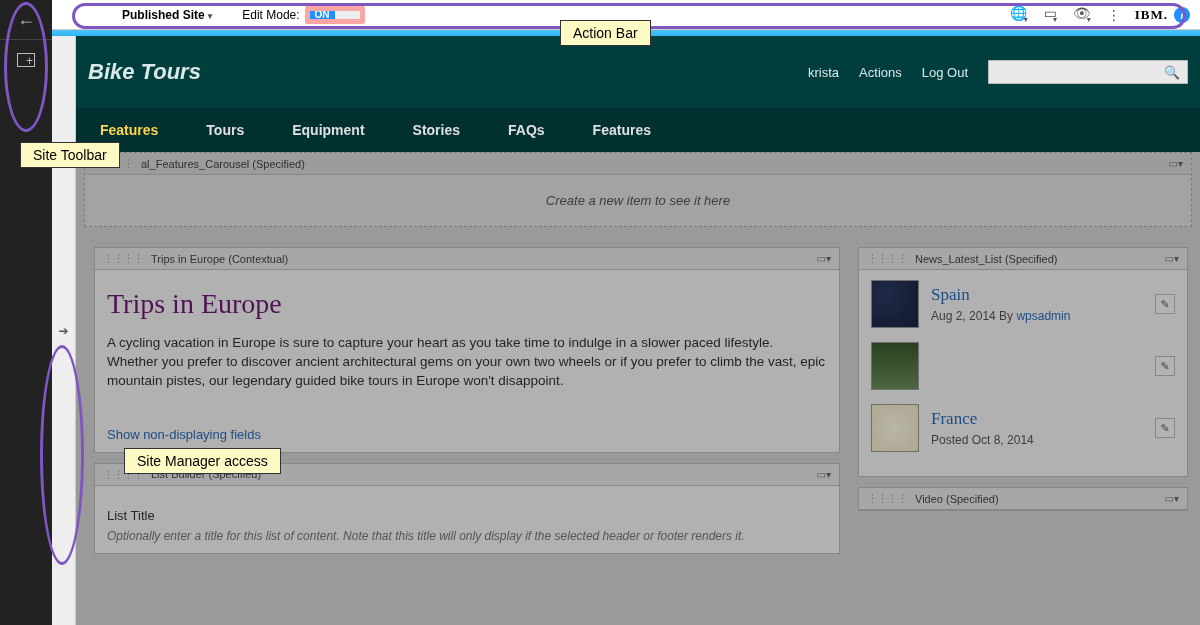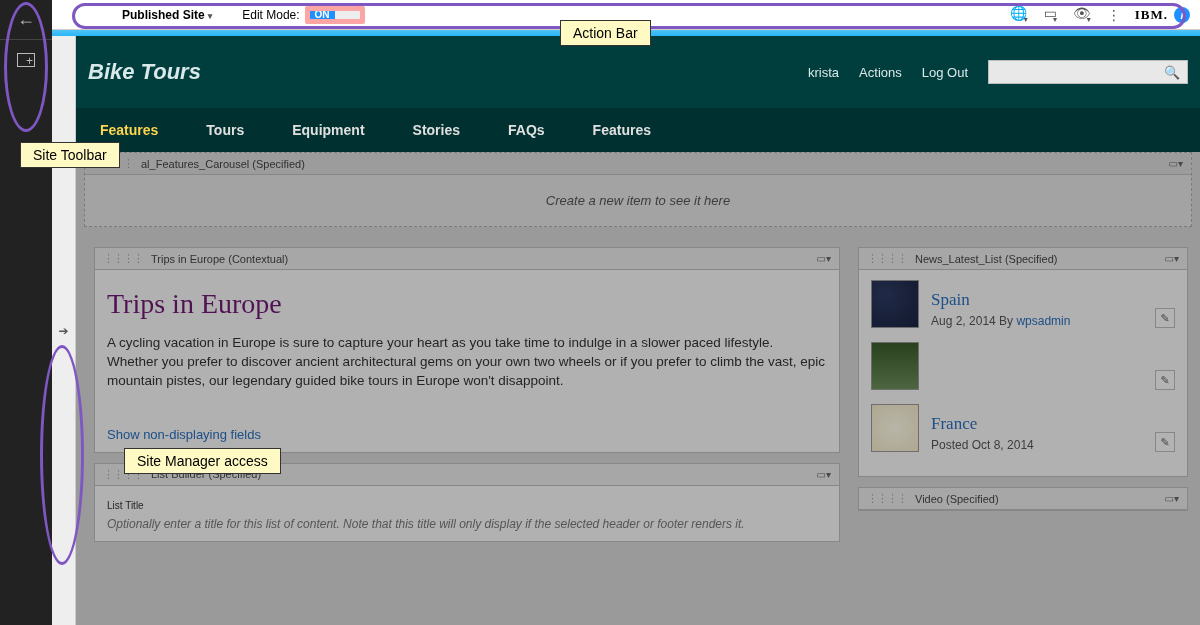--- a/index.html
+++ b/index.html
@@ -65,32 +65,32 @@
   .panel .comp-header { background: #e8e8e8; }
   .panel-body { padding: 10px 12px; }
 
   .createlink { color: #2a6ebb; font-size: 13px; cursor: pointer; }
   .createlink .plus { color: #2a6ebb; font-weight: bold; margin-right: 4px; }
   .big-h { font-family: Georgia, serif; font-size: 28px; color: #701a75; margin: 8px 0 14px 0; }
   .body-text { font-size: 13.5px; color: #333; line-height: 1.4; }
   .showlink { color: #2a6ebb; font-size: 13px; margin-top: 36px; display: inline-block; cursor: pointer; }
 
   .featured-title { font-family: Georgia, serif; letter-spacing: 3px; font-size: 14px; color: #555; margin-bottom: 8px; }
-  .country-row { display: flex; align-items: flex-end; margin-bottom: 14px; }
+  .country-row { display: flex; align-items: center; margin-bottom: 14px; }
   .thumb { width: 48px; height: 48px; background: #6b8e5a; border: 1px solid #999; margin-right: 12px; flex-shrink: 0; }
   .thumb.t1 { background: radial-gradient(circle at 30% 30%, #2d3a63, #1a2340); }
   .thumb.t2 { background: linear-gradient(#3a5a2a, #6b8e5a); }
   .thumb.t3 { background: radial-gradient(circle, #fffbe8, #f0e8c8); }
   .country-name { color: #2a6ebb; font-family: Georgia, serif; font-size: 17px; cursor: pointer; }
   .country-meta { font-size: 12px; color: #555; margin-top: 4px; }
   .country-meta .by { color: #2a6ebb; cursor: pointer; }
   .editbtn { margin-left: auto; width: 20px; height: 20px; border: 1px solid #bbb; background: #f8f8f8; display: flex; align-items: center; justify-content: center; font-size: 11px; color: #666; cursor: pointer; }
 
   .conf-h { font-family: Georgia, serif; font-size: 22px; color: #2a6ebb; cursor: pointer; }
-  .conf-label { font-size: 10px; color: #333; margin-top: 4px; }
+  .conf-label { font-size: 13px; color: #333; margin-top: 12px; }
   .conf-hint { font-size: 12px; font-style: italic; color: #777; margin-top: 6px; }
 
   
   .callout { position: absolute; background: #fff9c4; border: 1px solid #333; padding: 4px 12px; font-size: 14px; z-index: 50; }
   .ellipse { position: absolute; border: 3px solid #7e57c2; border-radius: 50%; z-index: 49; pointer-events: none; }
 </style>
 </head>
 <body>
 
 <div class="action-bar">

